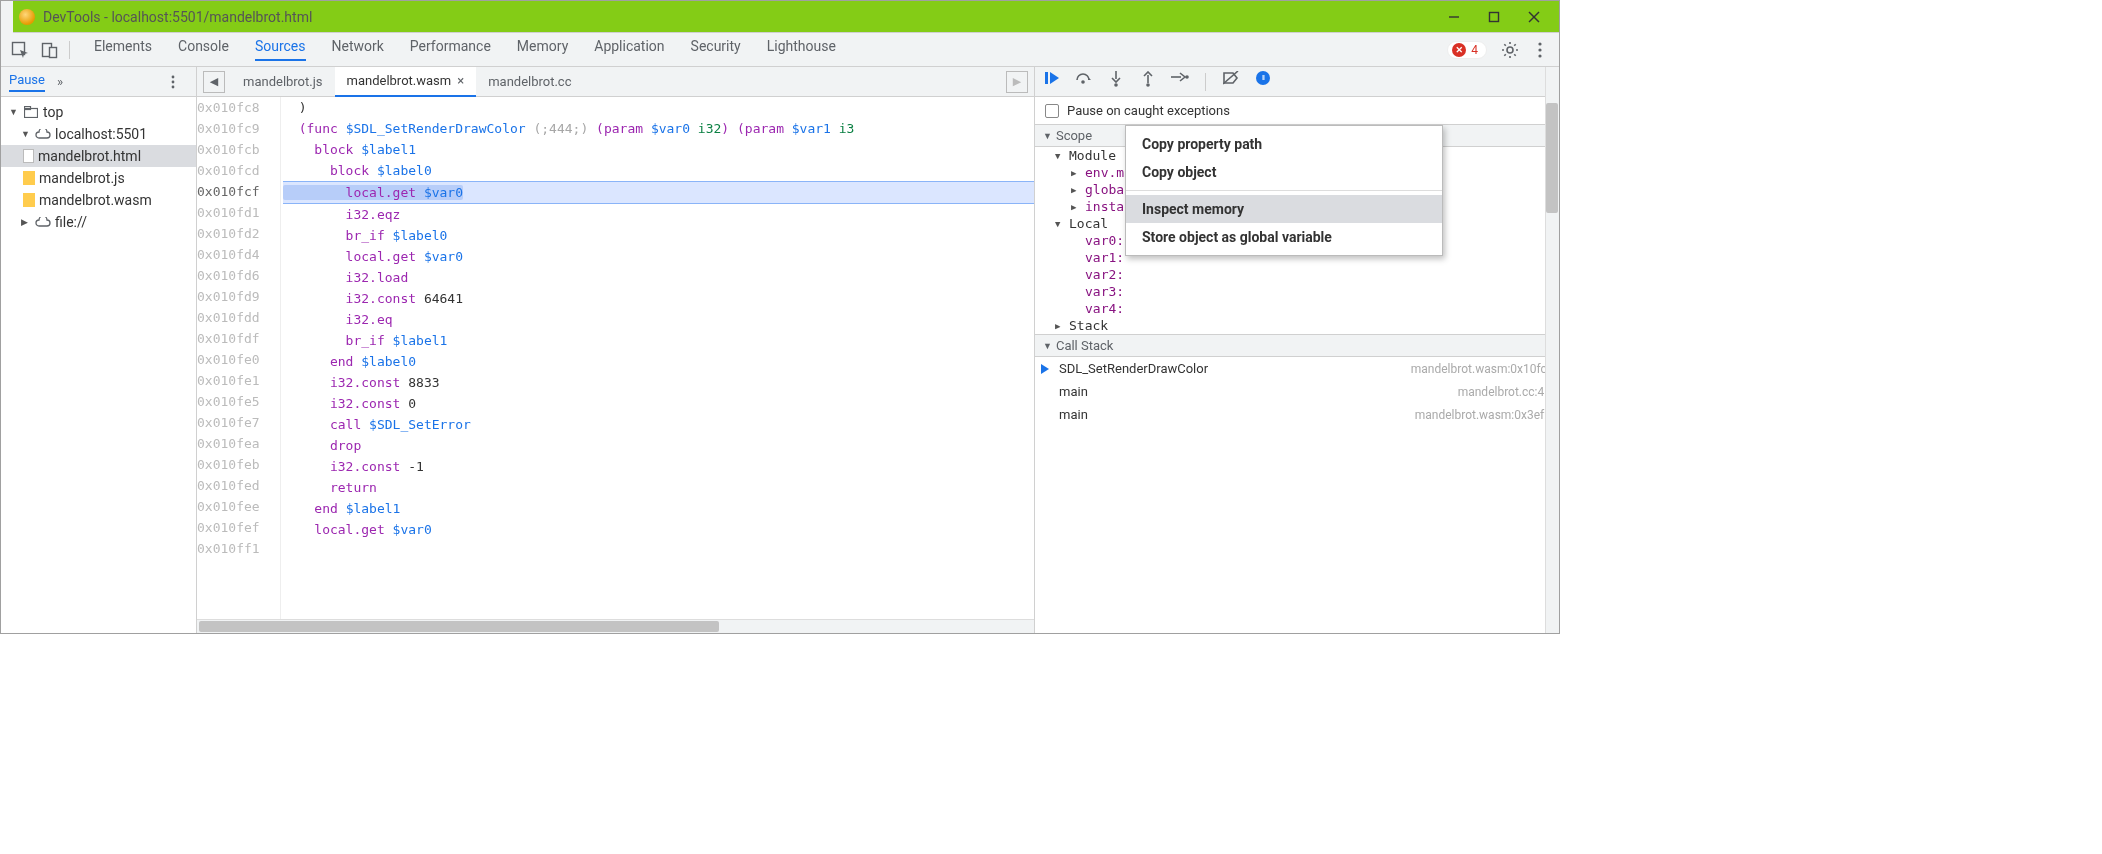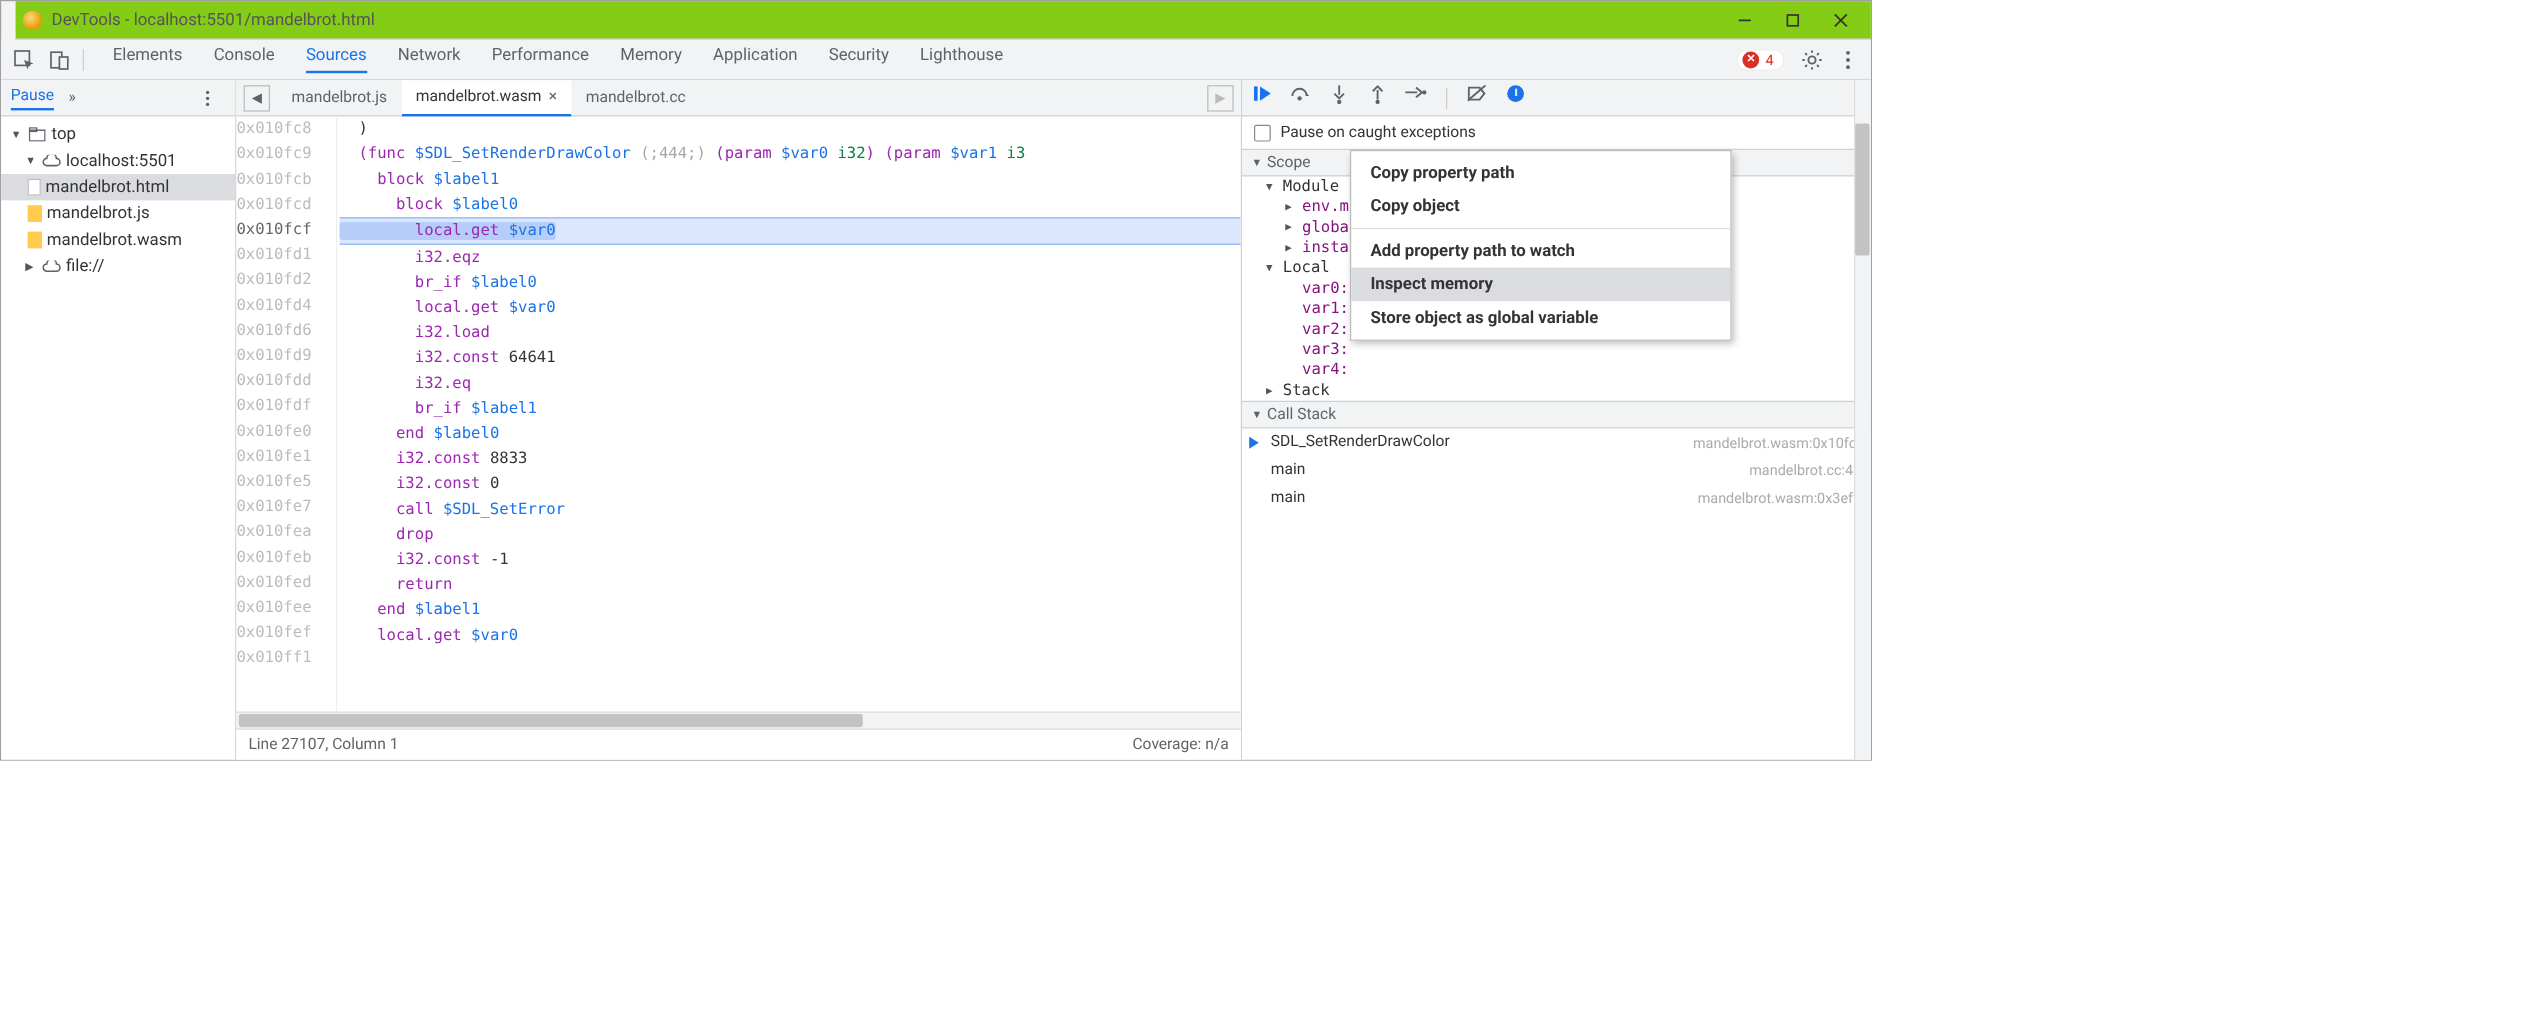--- a/index.html
+++ b/index.html
@@ -385,25 +385,20 @@
             <div>0x010fed</div>
             <div>0x010fee</div>
             <div>0x010fef</div>
             <div>0x010ff1</div>
           </div>
         <div class="codelines" id="codelines"><div>  )</div><div><span class="kw">  (func </span><span class="var">$SDL_SetRenderDrawColor</span><span class="cmt"> (;444;)</span><span class="kw"> (param </span><span class="var">$var0</span><span class="type"> i32</span><span class="kw">) (param </span><span class="var">$var1</span><span class="type"> i3</span></div><div><span class="kw">    block </span><span class="var">$label1</span></div><div><span class="kw">      block </span><span class="var">$label0</span></div><div class="hlrow"><span class="hltok"><span class="kw">        local.get </span><span class="var">$var0</span></span></div><div><span class="kw">        i32.eqz</span></div><div><span class="kw">        br_if </span><span class="var">$label0</span></div><div><span class="kw">        local.get </span><span class="var">$var0</span></div><div><span class="kw">        i32.load</span></div><div><span class="kw">        i32.const </span>64641</div><div><span class="kw">        i32.eq</span></div><div><span class="kw">        br_if </span><span class="var">$label1</span></div><div><span class="kw">      end </span><span class="var">$label0</span></div><div><span class="kw">      i32.const </span>8833</div><div><span class="kw">      i32.const </span>0</div><div><span class="kw">      call </span><span class="var">$SDL_SetError</span></div><div><span class="kw">      drop</span></div><div><span class="kw">      i32.const </span>-1</div><div><span class="kw">      return</span></div><div><span class="kw">    end </span><span class="var">$label1</span></div><div><span class="kw">    local.get </span><span class="var">$var0</span></div><div></div></div>
       </div>
       <div style="height:14px; background:#f1f3f4; border-top:1px solid #ddd; position:relative;">
         <div style="position:absolute; left:2px; top:1px; height:11px; width:520px; background:#c3c3c3; border-radius:2px;"></div>
       </div>
-      <div class="statusbar">
-        <span>Line 27107, Column 1</span>
-        <span class="spc"></span>
-        <span>Coverage: n/a</span>
-      </div>
     </div>
 
     <div class="col debugger">
       <div class="dbg-tools">
         <div class="dbgbtn blue">
           <svg width="14" height="14">
               <rect x="0" y="1" width="3" height="12" fill="#1a73e8"></rect>
               <path d="M5 1 L14 7 L5 13 Z" fill="#1a73e8"></path>
             </svg>
         </div>
@@ -522,21 +517,20 @@
       </div>
       <div class="scrollind">
         <div class="scrollthumb" style="top:36px; height:110px;"></div>
       </div>
 
       <div class="ctxmenu">
         <div id="ctxitems">
             <div class="ctxitem">Copy property path</div>
             <div class="ctxitem">Copy object</div>
             <div class="ctxsep"></div>
-            <div class="ctxitem">Add property path to watch</div>
             <div class="ctxitem selected">Inspect memory</div>
             <div class="ctxitem">Store object as global variable</div>
           </div>
       </div>
     </div>
 
   </div>
 </div>
 
 </body></html>

